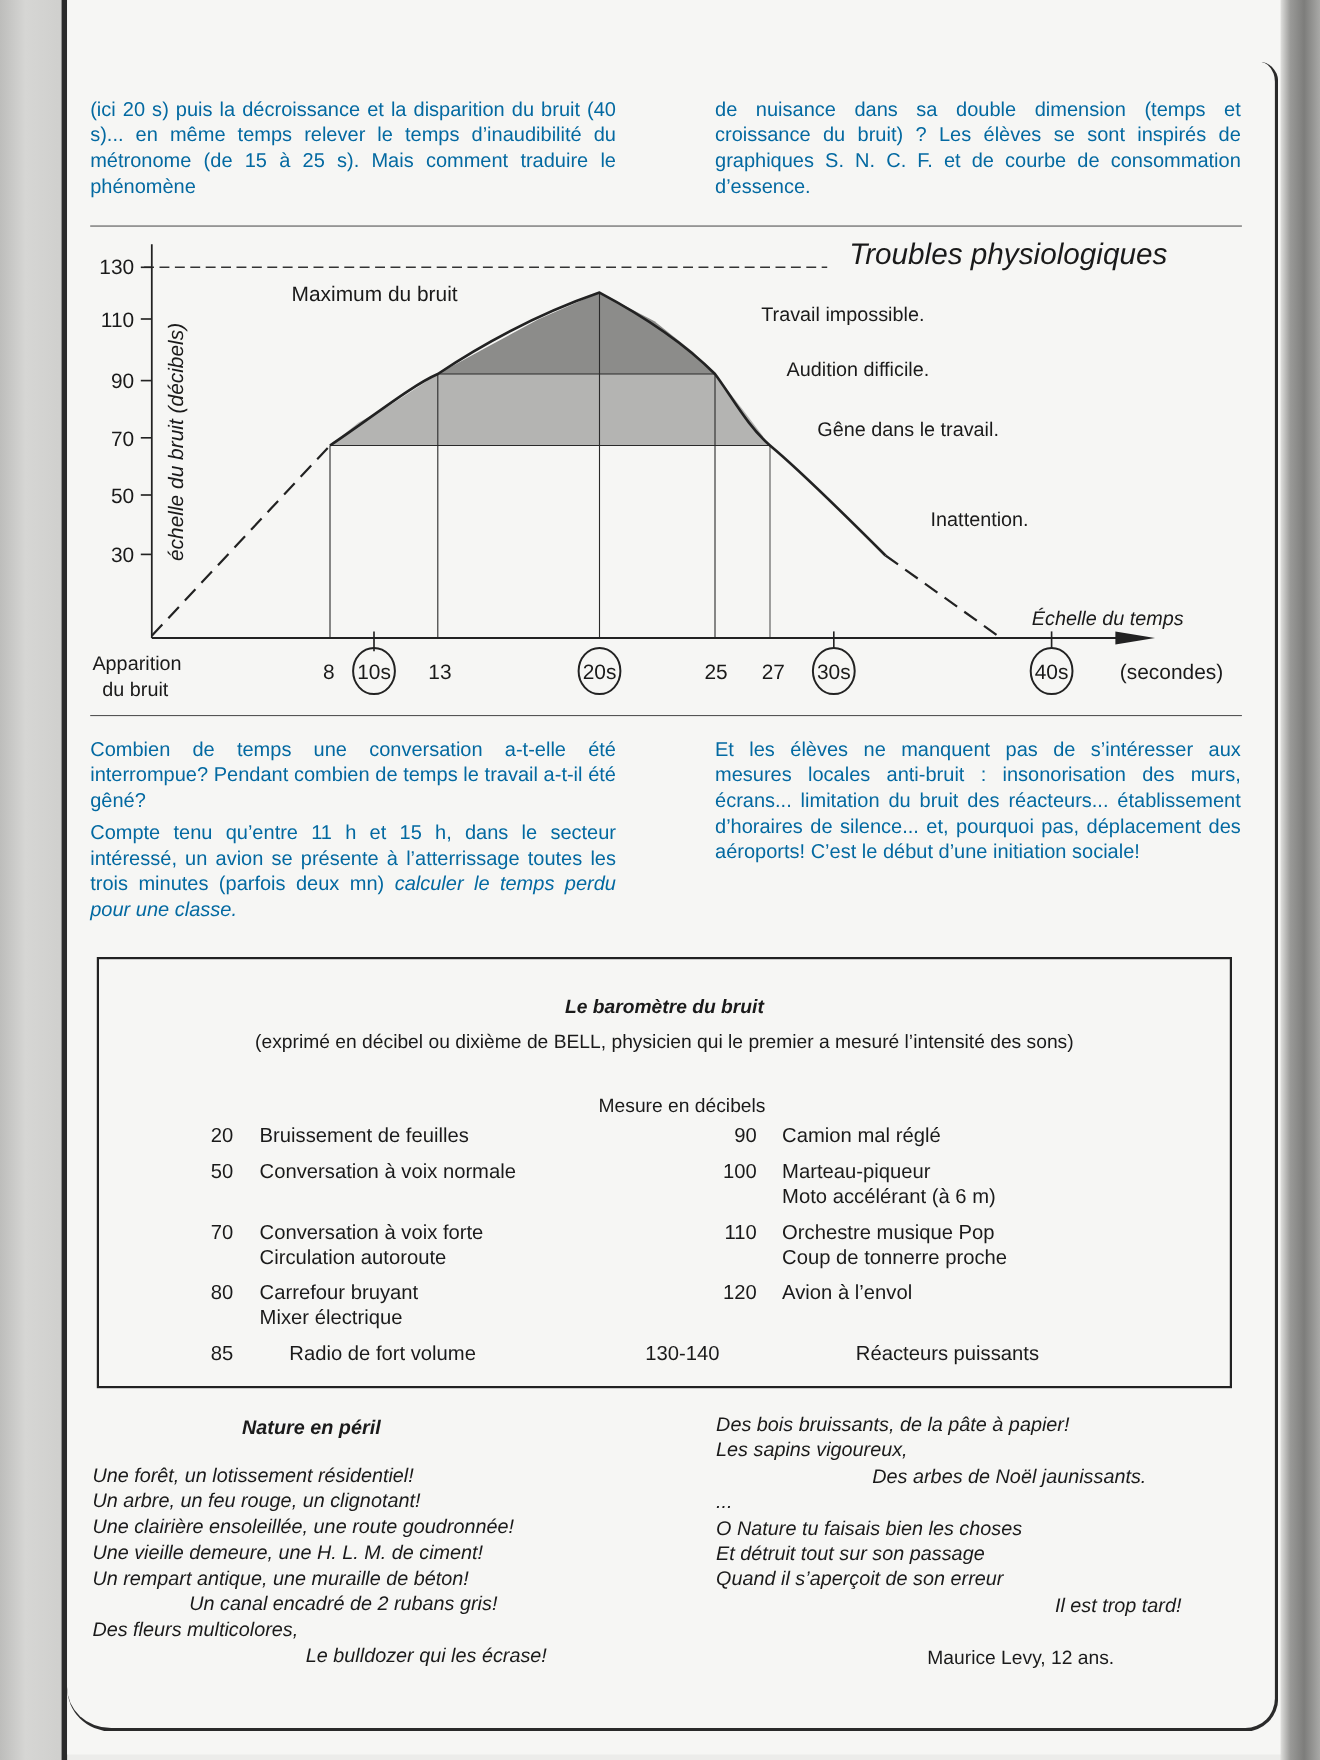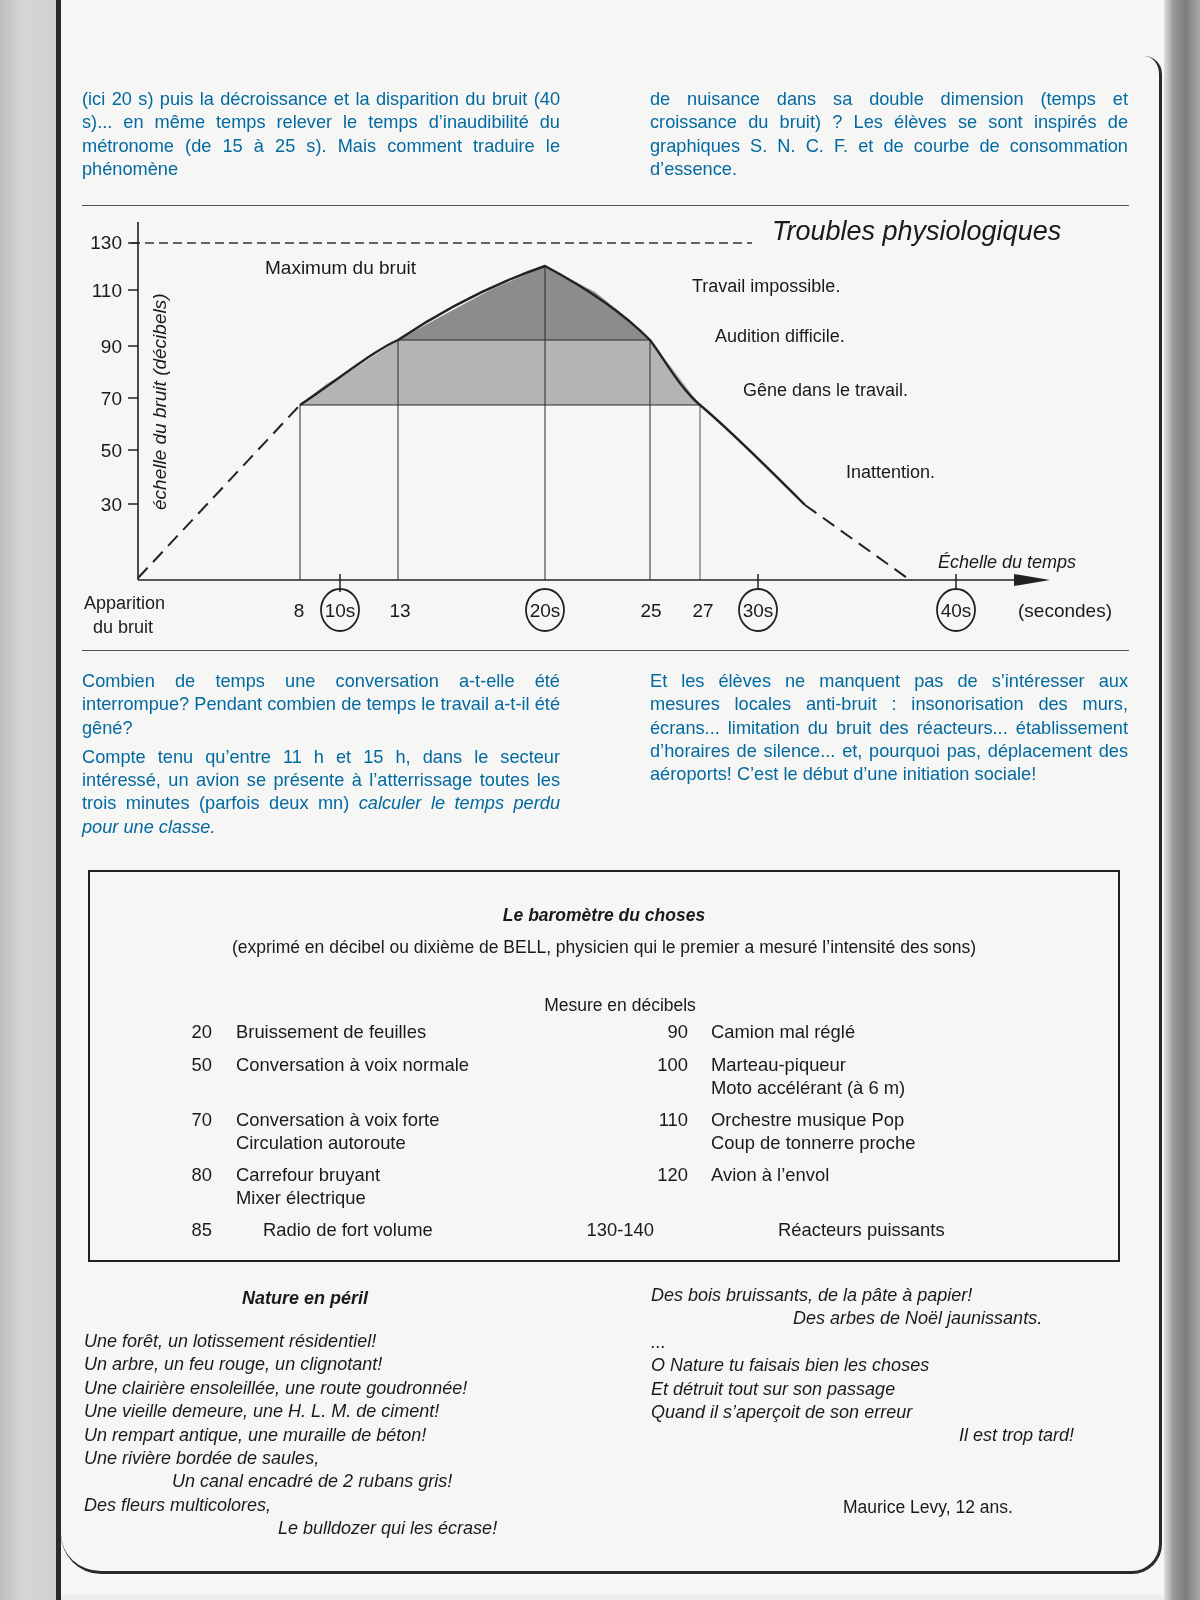--- a/index.html
+++ b/index.html
@@ -31,21 +31,21 @@
     position:absolute; left:88px; top:870px; width:1032px; height:392px;
     border:2px solid #222; box-sizing:border-box;
   }
   .baro-title { position:absolute; left:0; width:100%; top:33px; text-align:center;
     font-style:italic; font-weight:bold; font-size:17.5px; }
   .baro-sub { position:absolute; left:0; width:100%; top:65px; text-align:center; font-size:17.5px; }
   .baro-unit { position:absolute; left:0; width:100%; top:123px; text-align:center; font-size:17.5px;padding-left:16px; }
   .baro-row { position:absolute; font-size:18.4px; line-height:23px; }
   .baro-row .val { position:absolute; text-align:right; }
   .baro-row .desc { position:absolute; white-space:pre; }
-  .poem-title { position:absolute; left:242px; top:1288px; font-style:italic; font-weight:bold; font-size:18px; }
+  .poem-title { position:absolute; left:220px; top:1288px; font-style:italic; font-weight:bold; font-size:18px; }
   .poem { position:absolute; font-style:italic; font-size:18px; line-height:23.4px; }
   .poem div { white-space:pre; }
   .signature { position:absolute; left:843px; top:1497px; font-size:17.5px; }
   .ctext { font-family:"Liberation Sans", sans-serif; fill:#1a1a1a; }
 </style>
 </head>
 <body>
 
 <div class="left-strip"></div>
 <div class="left-rule"></div>
@@ -149,21 +149,21 @@
 
 <div class="para" style="left:82px; top:670px; width:478px;">
   <p>Combien de temps une conversation a-t-elle été interrompue? Pendant combien de temps le travail a-t-il été gêné?</p>
   <p style="margin-top:6px;"><span>Compte tenu qu’entre 11 h et 15 h, dans le secteur intéressé, un avion se présente à l’atterrissage toutes les trois minutes (parfois deux mn)</span> <i>calculer le temps perdu pour une classe.</i></p>
 </div>
 <div class="para" style="left:650px; top:670px; width:478px;">
   <p>Et les élèves ne manquent pas de s’intéresser aux mesures locales anti-bruit : insonorisation des murs, écrans... limitation du bruit des réacteurs... établissement d’horaires de silence... et, pourquoi pas, déplacement des aéroports! C’est le début d’une initiation sociale!</p>
 </div>
 
 <div class="barometer">
-  <div class="baro-title">Le baromètre du choses</div>
+  <div class="baro-title">Le baromètre du bruit</div>
   <div class="baro-sub">(exprimé en décibel ou dixième de BELL, physicien qui le premier a mesuré l’intensité des sons)</div>
   <div class="baro-unit">Mesure en décibels</div>
 
   <div class="baro-row" style="left:0; top:148px;">
     <span class="val" style="left:70px; width:52px;">20</span>
     <span class="desc" style="left:146px;">Bruissement de feuilles</span>
   </div>
   <div class="baro-row" style="left:0; top:181px;">
     <span class="val" style="left:70px; width:52px;">50</span>
     <span class="desc" style="left:146px;">Conversation à voix normale</span>
@@ -207,27 +207,27 @@
   </div>
 </div>
 
 <div class="poem-title">Nature en péril</div>
 <div class="poem" style="left:84px; top:1330px;">
   <div>Une forêt, un lotissement résidentiel!</div>
   <div>Un arbre, un feu rouge, un clignotant!</div>
   <div>Une clairière ensoleillée, une route goudronnée!</div>
   <div>Une vieille demeure, une H. L. M. de ciment!</div>
   <div>Un rempart antique, une muraille de béton!</div>
-  <div>Une rivière bordée de saules,</div>
   <div style="padding-left:88px;">Un canal encadré de 2 rubans gris!</div>
   <div>Des fleurs multicolores,</div>
   <div style="padding-left:194px;text-align:right;">Le bulldozer qui les écrase!</div>
 </div>
 <div class="poem" style="left:651px; top:1284px;">
   <div>Des bois bruissants, de la pâte à papier!</div>
+  <div>Les sapins vigoureux,</div>
   <div style="padding-left:142px;">Des arbes de Noël jaunissants.</div>
   <div>...</div>
   <div>O Nature tu faisais bien les choses</div>
   <div>Et détruit tout sur son passage</div>
   <div>Quand il s’aperçoit de son erreur</div>
   <div style="padding-left:308px;">Il est trop tard!</div>
 </div>
 <div class="signature">Maurice Levy, 12 ans.</div>
 
 </body></html>

